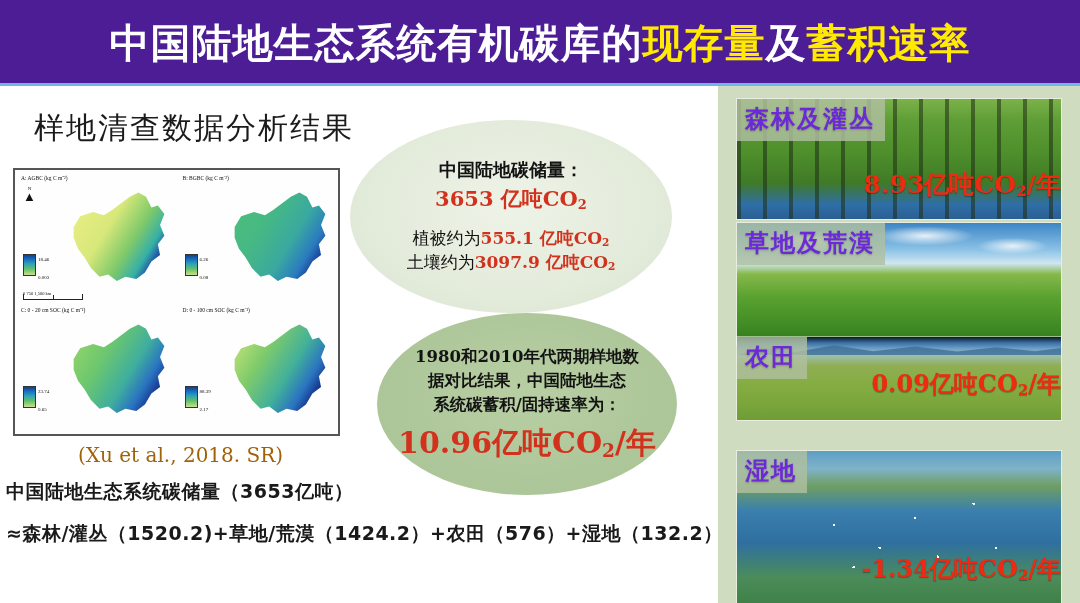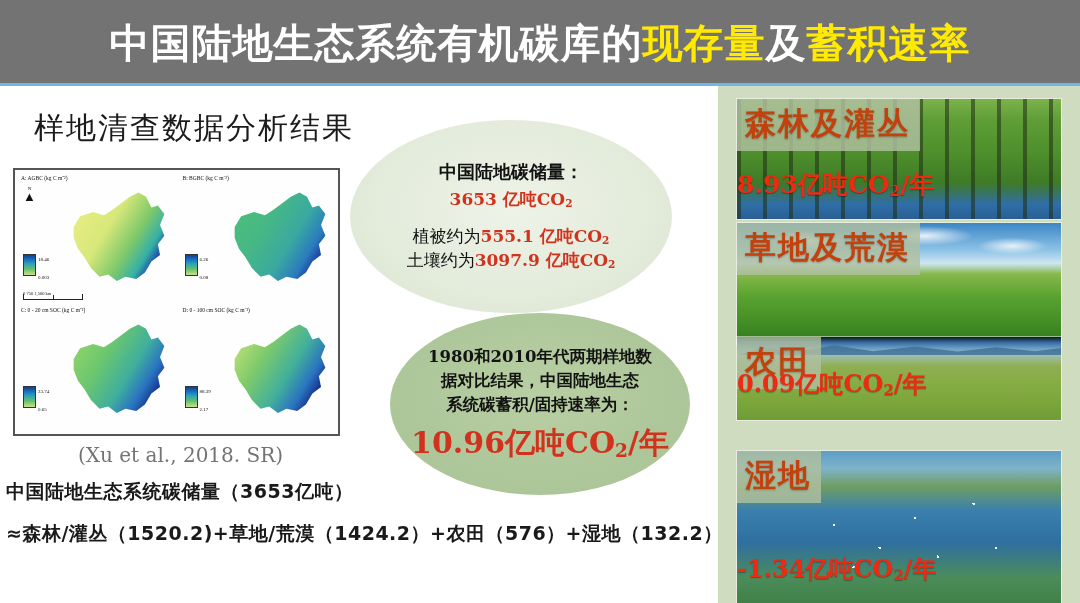--- a/index.html
+++ b/index.html
@@ -2,21 +2,21 @@
 <html lang="zh"><head>
 <meta charset="utf-8">
 <title>slide</title>
 <style>
   html,body{margin:0;padding:0;background:#fff;}
   body{width:1080px;height:603px;position:relative;overflow:hidden;
        font-family:"Liberation Sans","DejaVu Sans",sans-serif;}
 
   
   .header{position:absolute;left:0;top:0;width:1080px;height:86px;
-          background:#737373;}
+          background:#4c1d95;}
   .header .underline{position:absolute;left:0;bottom:0;width:100%;height:3px;
           background:#6fb7e8;}
   .header-title{position:absolute;left:0;top:0;width:1080px;height:86px;
           display:flex;align-items:center;justify-content:center;
           font-size:40px;font-weight:bold;letter-spacing:1px;
           font-family:"DejaVu Sans","Liberation Sans",sans-serif;
           white-space:nowrap;}
   .t-white{color:#ffffff;}
   .t-yellow{color:#ffea00;}
 
@@ -45,59 +45,59 @@
       font-family:"Liberation Serif",serif;}
   .cbar-hi{bottom:40px;} .cbar-lo{bottom:22px;}
   .scalebar{position:absolute;left:8px;bottom:6px;font-size:4.5px;color:#111;
       font-family:"Liberation Serif",serif;white-space:nowrap;}
   .scale-ticks{position:absolute;left:8px;bottom:2px;width:58px;height:5px;
       border-left:1px solid #222;border-right:1px solid #222;border-bottom:1px solid #222;}
   .scale-ticks:after{content:"";position:absolute;left:50%;bottom:0;width:1px;height:4px;background:#222;}
 
   .map-shape{position:absolute;right:4px;top:14px;width:108px;height:112px;}
 
-  .citation{position:absolute;left:78px;top:357px;font-size:20px;color:#737373;
+  .citation{position:absolute;left:78px;top:357px;font-size:20px;color:#a16207;
       font-family:"DejaVu Serif","Liberation Serif",serif;}
 
   .bottom-lines{position:absolute;left:6px;top:393px;width:712px;}
   .bl{font-size:19px;font-weight:bold;color:#1a1a1a;margin-bottom:16px;
       font-family:"DejaVu Sans","Liberation Sans",sans-serif;white-space:nowrap;letter-spacing:0.5px;}
 
   
   .ellipse{position:absolute;border-radius:50%;display:flex;flex-direction:column;
       align-items:center;justify-content:center;text-align:center;}
   .ellipse-1{left:350px;top:120px;width:322px;height:193px;
       background:radial-gradient(ellipse at 50% 45%, #eef3e7 0%, #e3ebdb 60%, #dae5d0 100%);}
-  .ellipse-2{left:390px;top:313px;width:300px;height:182px;
+  .ellipse-2{left:377px;top:313px;width:300px;height:182px;
       background:radial-gradient(ellipse at 50% 45%, #b8cfa3 0%, #aec79a 60%, #a9c495 100%);text-align:right;}
   .el-line{font-family:"DejaVu Serif","Liberation Serif",serif;color:#131313;
       line-height:1.35;white-space:nowrap;}
   .e1-l1{font-size:18px;margin-bottom:3px;font-weight:bold;}
-  .e1-l2{font-size:17px;font-weight:bold;color:#d2321d;margin-bottom:14px;}
+  .e1-l2{font-size:21px;font-weight:bold;color:#d2321d;margin-bottom:14px;}
   .e1-l3,.e1-l4{font-size:17px;margin-bottom:1px;}
   .red{color:#d2321d;font-weight:bold;}
   .e2-l{font-size:16.5px;font-weight:bold;line-height:1.45;}
   .e2-big{font-size:30px;font-weight:bold;color:#d2321d;margin-top:6px;}
   sub{font-size:0.62em;vertical-align:-0.22em;}
 
   
   .right-pane{position:absolute;left:718px;top:86px;width:362px;height:517px;
       background:#cfdcc0;}
   .photo{position:absolute;left:18px;width:326px;overflow:hidden;
       border:1px solid rgba(255,255,255,.5);box-sizing:border-box;}
   .p1{top:12px;height:122px;}
   .p2{top:136px;height:124px;}
   .p3{top:250px;height:85px;}
   .p4{top:364px;height:178px;}
   .photo-bg{position:absolute;inset:0;}
   .tag{position:absolute;left:0;top:0;padding:4px 10px 6px 8px;
-      background:rgba(176,191,160,.82);color:#c2410c;font-size:31px;font-weight:bold;
+      background:rgba(176,191,160,.82);color:#6d28d9;font-size:24px;font-weight:bold;
       font-family:"DejaVu Sans","Liberation Sans",sans-serif;letter-spacing:2px;
       text-shadow:0 1px 2px rgba(0,0,0,.25);white-space:nowrap;z-index:3;}
-  .value{position:absolute;width:100%;text-align:left;color:#ef2a12;font-weight:bold;
+  .value{position:absolute;width:100%;text-align:right;color:#ef2a12;font-weight:bold;
       font-family:"DejaVu Serif","Liberation Serif",serif;white-space:nowrap;z-index:4;
       text-shadow:0 1px 1px rgba(0,0,0,.3);}
   .v1{font-size:25px;bottom:18px;}
   .v2{font-size:25px;bottom:18px;}
   .v3{font-size:24px;bottom:20px;}
   .v4{font-size:24px;bottom:42px;}
   .forest{background:linear-gradient(180deg,#7bb24a 0%,#5f9d36 18%,#4e8f2c 45%,#3f7a26 70%,#2f6ea8 88%,#2a5f93 100%);}
   .grass{background:linear-gradient(180deg,#3c86c6 0%,#8cc2e6 22%,#cfe6f2 33%,#86b84a 42%,#5aa331 60%,#3f8a24 85%,#2f7a1c 100%);}
   .field{background:linear-gradient(180deg,#10161f 0%,#3a6fa5 7%,#6fa0c6 14%,#9dbfae 22%,#8fae52 35%,#86ad44 55%,#7aa63c 80%,#6f9c36 100%);}
   .wetland{background:linear-gradient(180deg,#5d9ec4 0%,#7fb3c9 10%,#6e9e63 20%,#3a7fae 34%,#2f6fa0 52%,#4b8c5a 72%,#3f7f46 88%,#356f3c 100%);}

